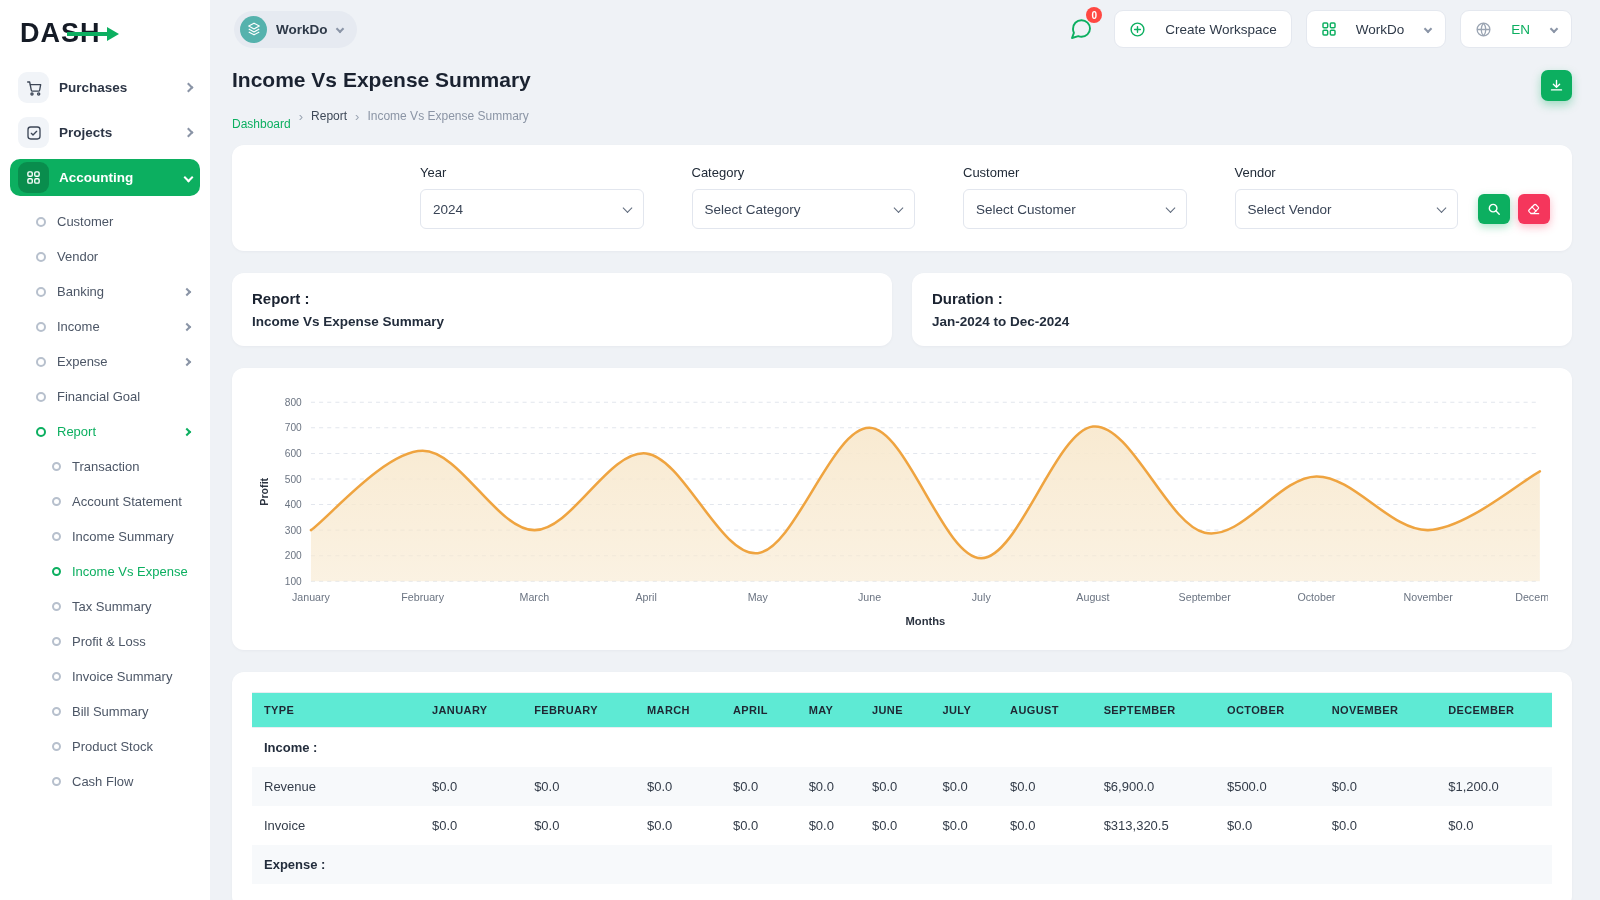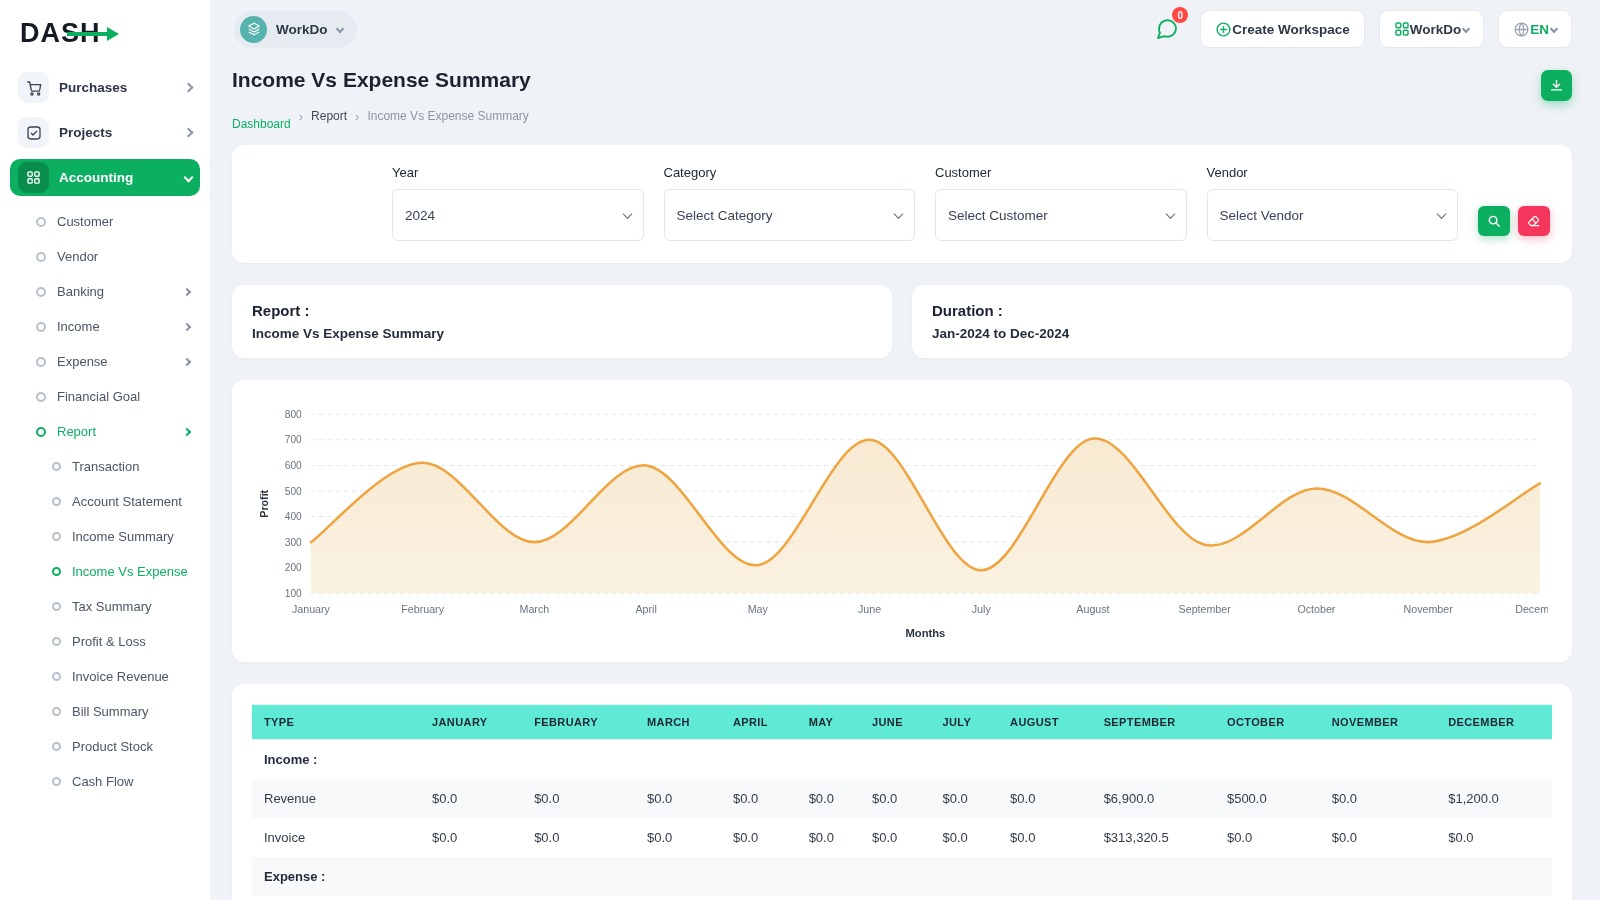--- a/index.html
+++ b/index.html
@@ -42,46 +42,46 @@
     color: #2e3948; cursor: pointer; }
   .ws-avatar { width: 27px; height: 27px; border-radius: 50%; background: #55b2ad;
     display: flex; align-items: center; justify-content: center; color: #fff; }
   .ws-pill .chev { width: 6px; height: 6px; }
   .hdr-right { display: flex; align-items: center; gap: 14px; }
   .chat-btn { position: relative; width: 38px; height: 38px; display: flex;
     align-items: center; justify-content: center; cursor: pointer; }
   .badge { position: absolute; top: -3px; right: -2px; min-width: 16px; height: 16px;
     border-radius: 9px; background: #ff4842; color: #fff; font-size: 10px; font-weight: 700;
     display: flex; align-items: center; justify-content: center; padding: 0 4px; }
-  .hdr-btn { display: flex; align-items: center; gap: 0; background: #fff;
+  .hdr-btn { display: flex; align-items: center; gap: 19px; background: #fff;
     border: 1px solid #e4e8ef; border-radius: 9px; height: 38px; padding: 0 14px;
-    font-size: 13.5px; font-weight: 700; color: #2e3948; cursor: pointer; }
+    font-size: 13.5px; font-weight: 400; color: #2e3948; cursor: pointer; }
   .hdr-btn .chev { width: 6px; height: 6px; margin-left: 2px; }
   .lang-value { color: #0caf60; }
 
   
   .content { margin-left: 210px; padding: 6px 28px 0 22px; }
   .title-row { display: flex; justify-content: space-between; align-items: flex-start; }
   .page-title { font-size: 21px; font-weight: 700; color: #1a2230; margin: 4px 0 9px; }
   .breadcrumb { font-size: 12px; display: flex; align-items: center; gap: 8px; color: #8b95a5; }
   .bc-link { color: #0caf60; cursor: pointer; margin-top: 16px; }
   .bc-mid { color: #3e4958; cursor: pointer; }
   .bc-sep { color: #9aa4b2; font-size: 13px; }
   .dl-btn { width: 31px; height: 31px; border-radius: 7px; background: #0caf60; border: none;
     display: flex; align-items: center; justify-content: center; cursor: pointer; margin-top: 6px;
     box-shadow: 0 4px 10px rgba(12,175,96,.35); }
 
   .card { background: #fff; border-radius: 12px; box-shadow: 0 1px 3px rgba(16,24,40,.04); }
 
   .filter-card { margin-top: 14px; padding: 20px 22px 22px; display: flex; gap: 20px; align-items: flex-end; }
   .filter-spacer { width: 118px; flex: 0 0 auto; }
-  .f-group { flex: 1; display: flex; flex-direction: column; gap: 9px; }
+  .f-group { flex: 1; display: flex; flex-direction: column; gap: 9px; margin-left: 28px; }
   .f-label { font-size: 13px; color: #212b38; }
   .select-wrap { position: relative; }
-  .select-wrap select { width: 100%; height: 52px; border: 1px solid #e2e6ee; border-radius: 6px;
+  .select-wrap select { width: 100%; height: 40px; border: 1px solid #e2e6ee; border-radius: 6px;
     padding: 0 30px 0 12px; font-size: 13.5px; color: #394456; background: #fff;
     appearance: none; -webkit-appearance: none; font-family: "Liberation Sans", sans-serif; }
   .sel-chev { position: absolute; right: 13px; top: 50%; width: 7px; height: 7px;
     border-right: 1.7px solid #5e6a7c; border-bottom: 1.7px solid #5e6a7c;
     transform: translateY(-65%) rotate(45deg); pointer-events: none; }
   .f-btns { display: flex; gap: 8px; flex: 0 0 auto; margin-bottom: 5px; }
   .sq-btn { width: 32px; height: 30px; border: none; border-radius: 6px; display: flex;
     align-items: center; justify-content: center; cursor: pointer; color: #fff; }
   .btn-search { background: #0caf60; box-shadow: 0 3px 8px rgba(12,175,96,.35); }
   .btn-reset { background: #f5365c; box-shadow: 0 3px 8px rgba(245,54,92,.35); }
@@ -205,21 +205,21 @@
         <div class="sub-item">
           <span class="dot"></span>
           <span>Tax Summary</span>
         </div>
         <div class="sub-item">
           <span class="dot"></span>
           <span>Profit &amp; Loss</span>
         </div>
         <div class="sub-item">
           <span class="dot"></span>
-          <span>Invoice Revenue</span>
+          <span>Invoice Summary</span>
         </div>
         <div class="sub-item">
           <span class="dot"></span>
           <span>Bill Summary</span>
         </div>
         <div class="sub-item">
           <span class="dot"></span>
           <span>Product Stock</span>
         </div>
         <div class="sub-item">

